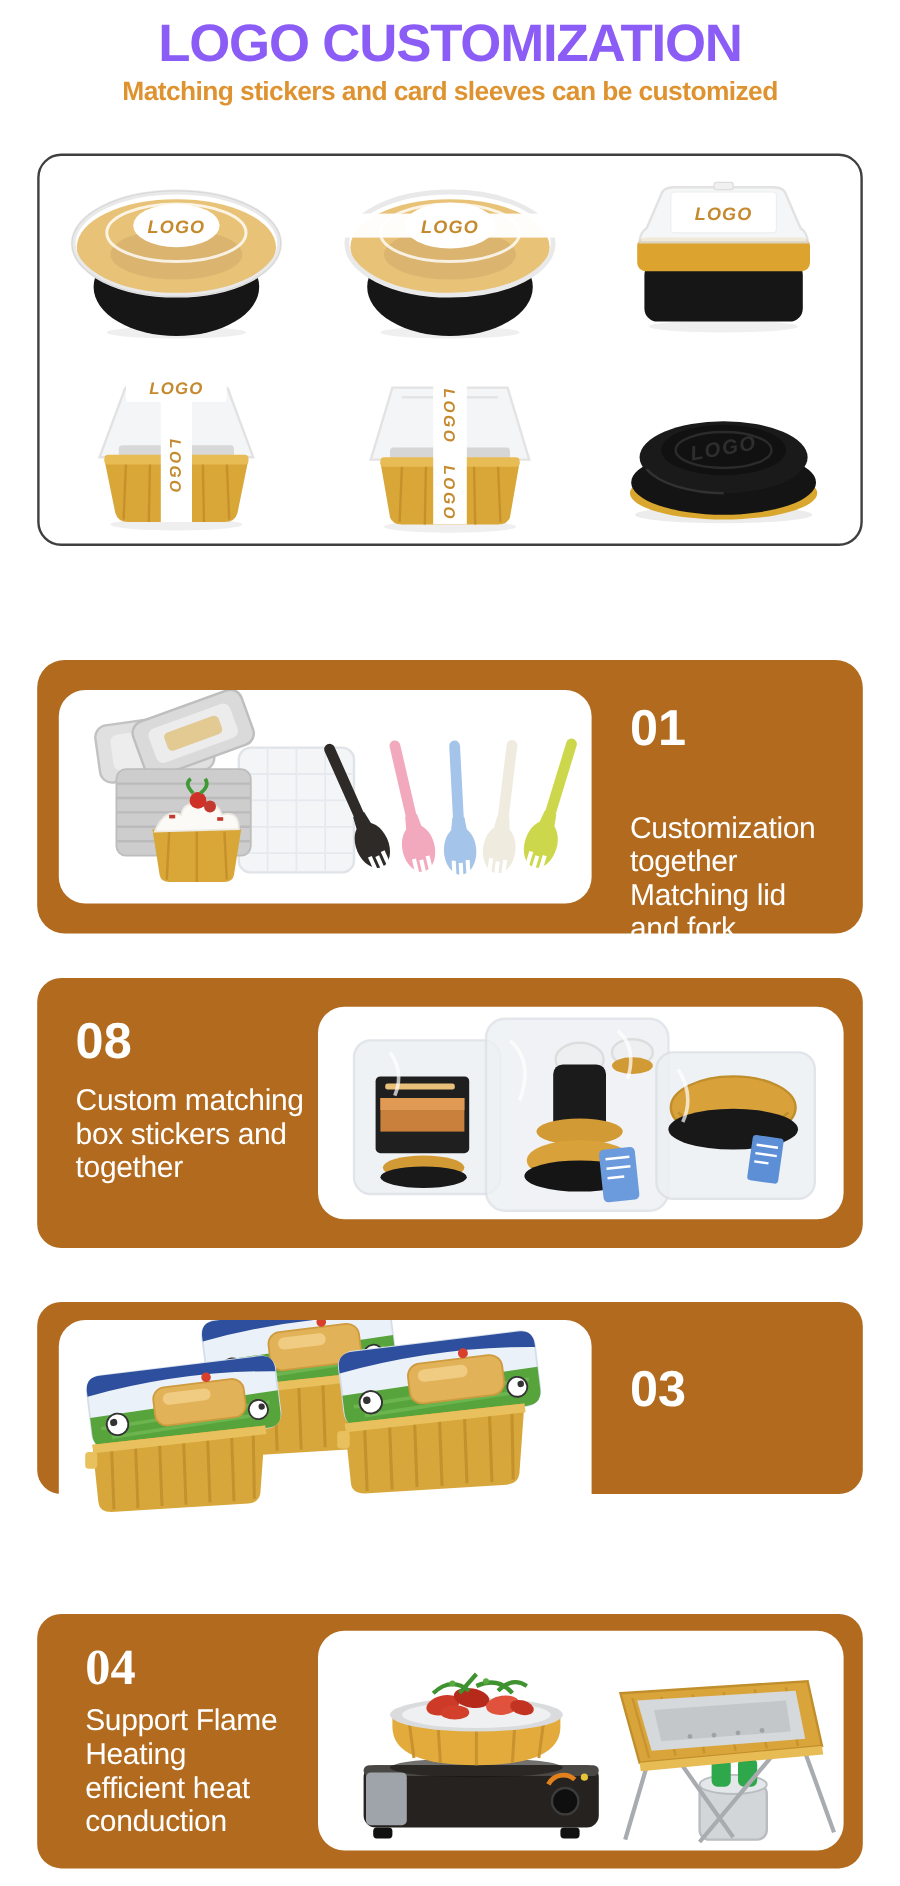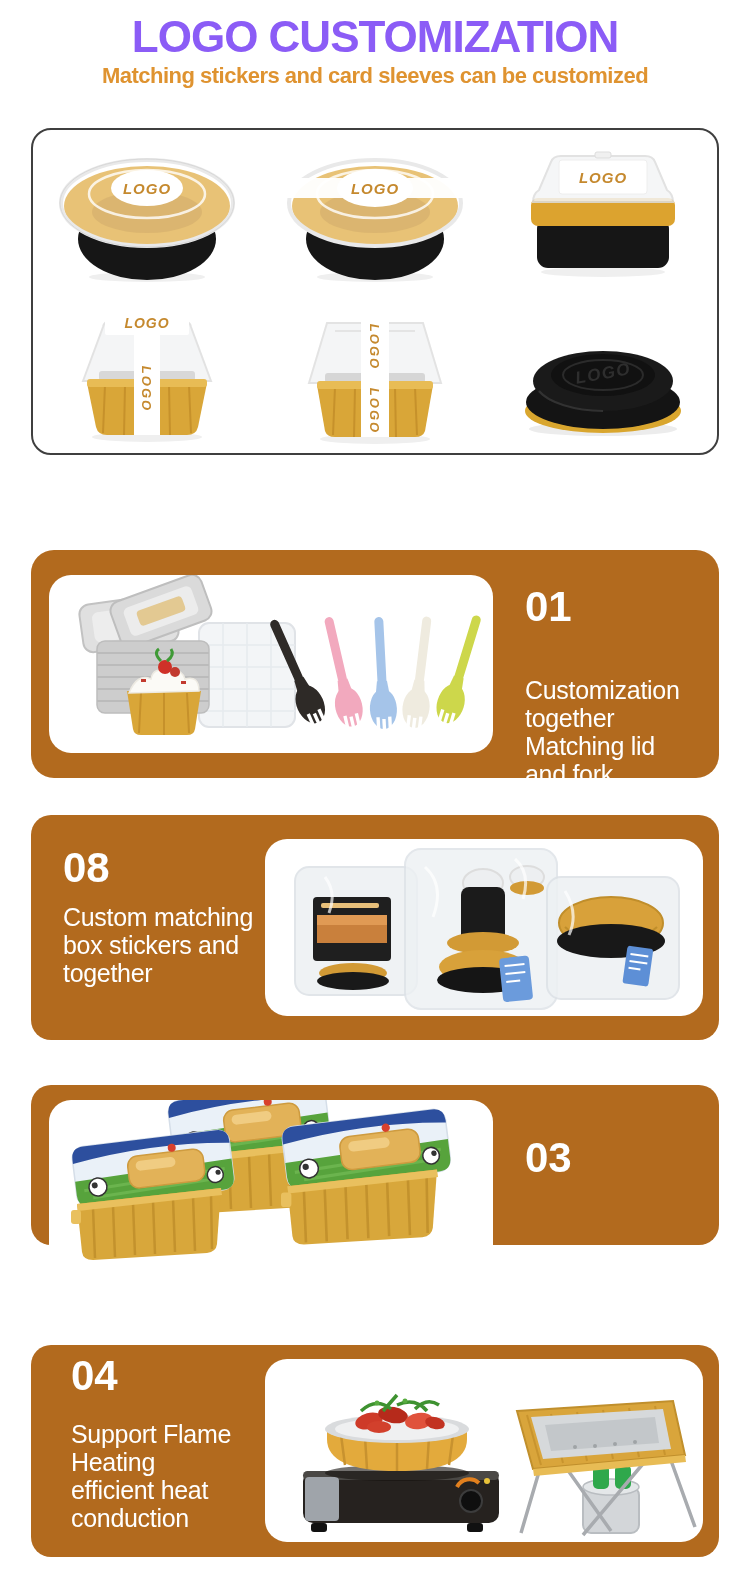--- a/index.html
+++ b/index.html
@@ -41,21 +41,21 @@
   #step1 .card { left:18px;  top:25px; width:444px; height:178px; }
   #step2 .card { left:234px; top:24px; width:438px; height:177px; }
   #step3 .card { left:18px;  top:15px; width:444px; height:172px; }
   #step4 .card { left:234px; top:14px; width:438px; height:183px; }
   .step .num {
     position:absolute; color:#FFFFFF; font-size:42px; font-weight:bold; line-height:1;
   }
   #step1 .num { left:494px; top:36px; }
   #step2 .num { left:32px;  top:32px; }
   #step3 .num { left:494px; top:52px; }
-  #step4 .num { left:40px;  top:10px; }
+  #step4 .num { left:40px;  top:24px;font-family:Liberation Serif, serif; }
   .step .desc {
     position:absolute; color:#FFFFFF; font-size:25px; letter-spacing:-0.3px; line-height:28px;
   }
   #step1 .desc { left:494px; top:90px;margin-top:36px; }
   #step2 .desc { left:32px;  top:88px; }
   #step3 .desc { left:494px; top:108px; }
   #step4 .desc { left:40px;  top:75px; }
   svg { display:block; }
   .logo-txt { font-family:"Liberation Sans","DejaVu Sans",sans-serif; font-style:italic; font-weight:bold; }
 </style>

